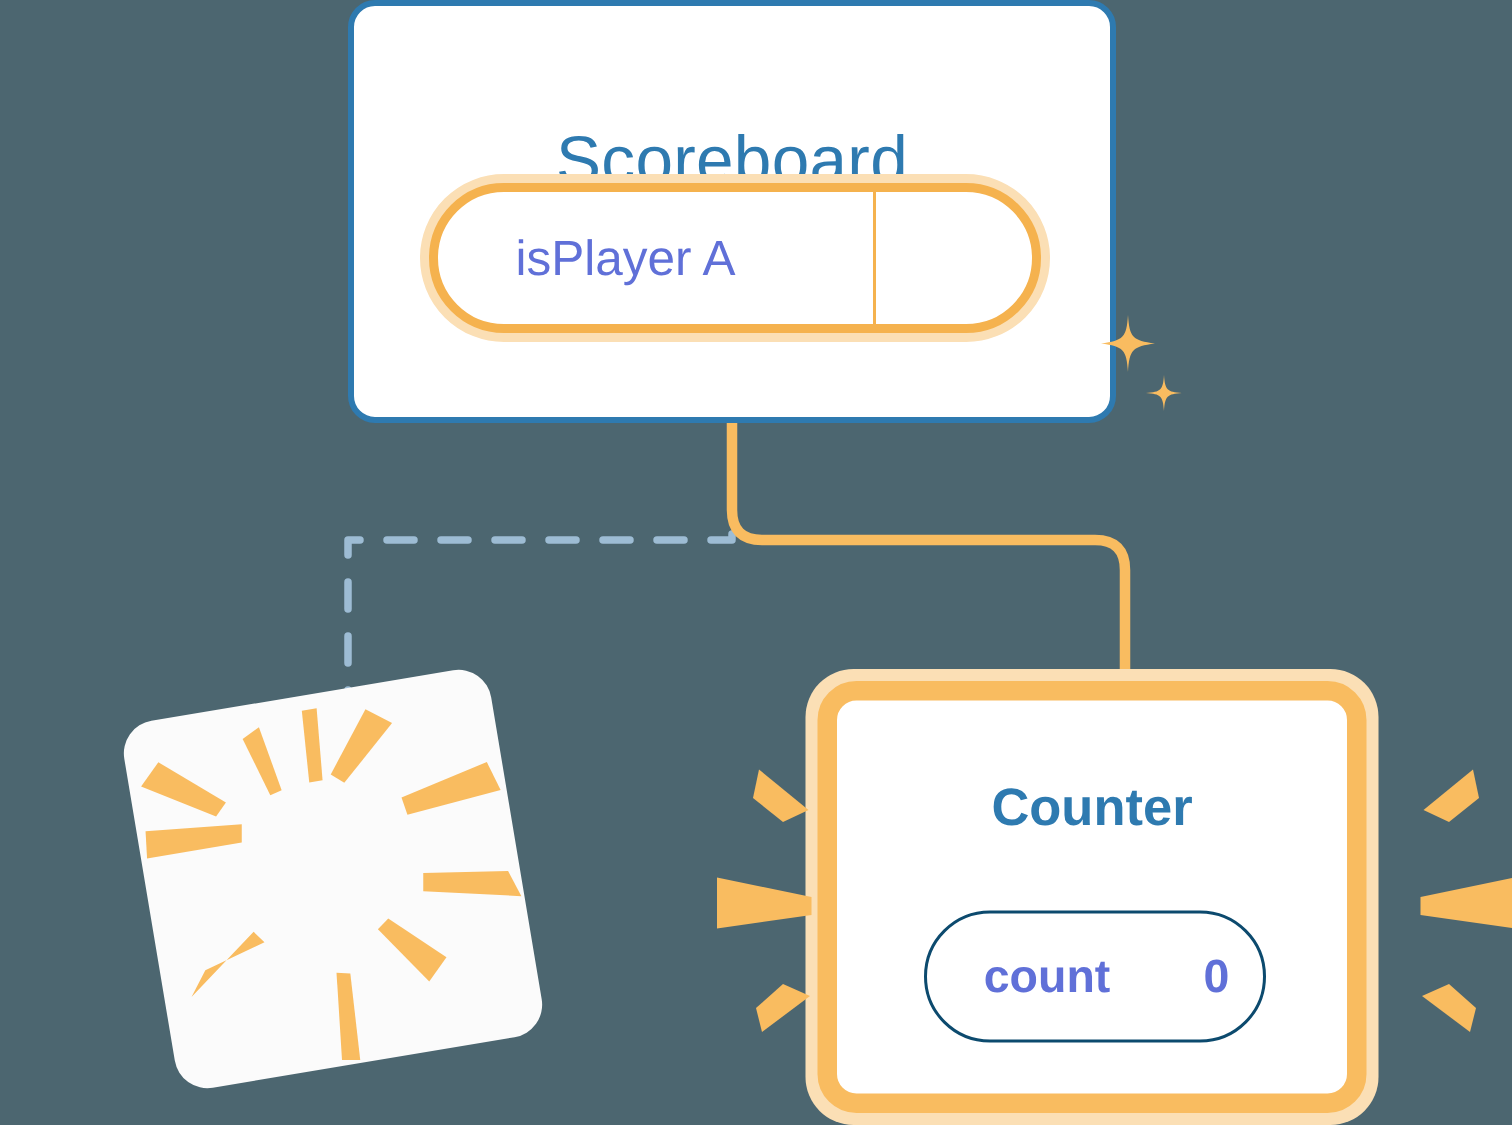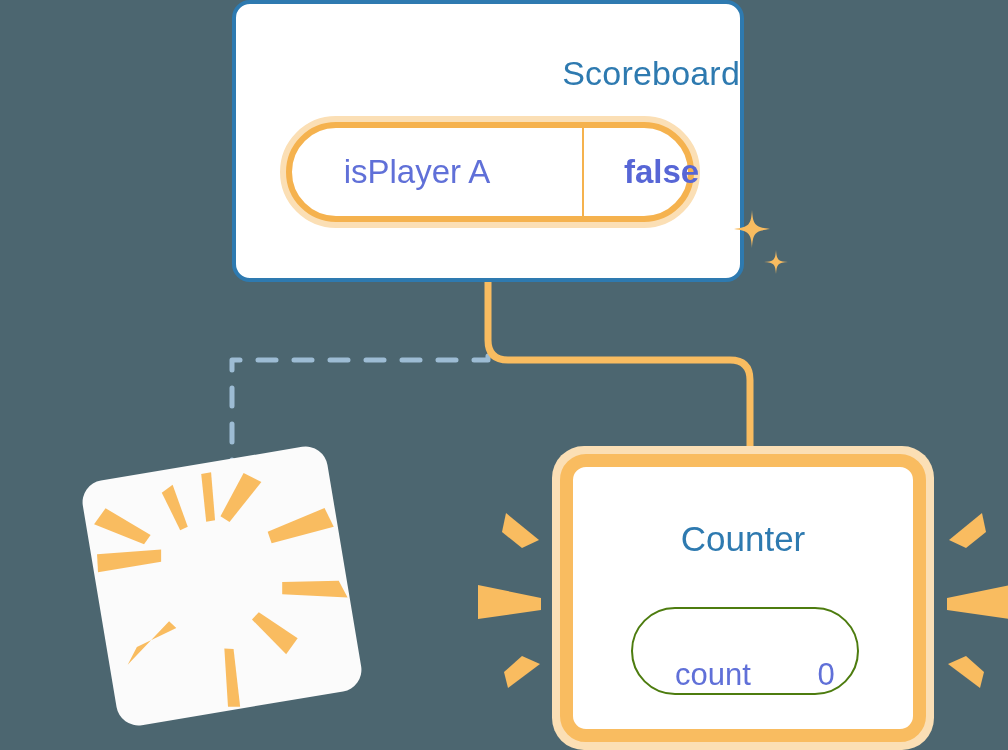--- a/index.html
+++ b/index.html
@@ -40,26 +40,26 @@
     top: 0px;
     width: 512px;
     height: 282px;
     background: #ffffff;
     border: 4px solid #2e7ab0;
     border-radius: 18px;
     box-sizing: border-box;
     z-index: 3;
   }
   .card-title {
-    text-align: right;
+    text-align: center;
     color: #2e7ab0;
-    font-size: 34px;
+    font-size: 45px;
     letter-spacing: 0.2px;
     line-height: 1;
-    margin-top: 52px;
+    margin-top: 80px;
   }
 
   
   .pill-wrap {
     position: absolute;
     left: 44px;
     top: 112px;
     width: 420px;
     height: 112px;
   }
@@ -138,25 +138,26 @@
     top: 0;
     width: 248px;
     height: 248px;
     overflow: hidden;
     border-radius: 22px;
   }
 
   
   .counter-wrap {
     position: absolute;
-    left: 552px;
+    left: 537px;
     top: 446px;
     width: 382px;
     height: 304px;
     z-index: 4;
+    font-weight: bold;
   }
   .counter-glow {
     position: absolute;
     left: 0;
     top: 0;
     width: 382px;
     height: 304px;
     background: #fbdfb5;
     border-radius: 32px;
   }
@@ -177,26 +178,26 @@
     font-size: 35px;
     line-height: 1;
     margin-top: 54px;
   }
   .pill-plain {
     position: absolute;
     left: 58px;
     top: 140px;
     width: 228px;
     height: 88px;
-    border: 2px solid #4d7c0f;
+    border: 2px solid #0c4a6e;
     border-radius: 44px;
     box-sizing: border-box;
     background: #ffffff;
     display: flex;
-    align-items: flex-end;
+    align-items: center;
   }
   .pill-plain .cell-key {
     flex: 0 0 160px;
     display: flex;
     align-items: center;
     justify-content: center;
     color: #6070d8;
     font-size: 31px;
   }
   .pill-plain .cell-div {
@@ -226,21 +227,20 @@
   </svg>
 
   <div class="scoreboard-card">
     <div class="card-title">Scoreboard</div>
 
     <div class="pill-wrap">
       <div class="pill-glow"></div>
       <div class="pill-hl">
         <div class="cell-key">isPlayer A</div>
         <div class="cell-div"></div>
-        <div class="cell-val">false</div>
       </div>
 
       <svg class="sparkles" viewBox="0 0 72 80">
         <path d="M 24 4 C 25 19 27 21 42 23 C 27 25 25 27 24 42 C 23 27 21 25 6 23 C 21 21 23 19 24 4 Z" fill="#f9bc60"></path>
         <path d="M 48 44 C 48.7 54 50 55.3 60 56 C 50 56.7 48.7 58 48 68 C 47.3 58 46 56.7 36 56 C 46 55.3 47.3 54 48 44 Z" fill="#f9bc60"></path>
       </svg>
     </div>
   </div>
 
   <div class="tilt-card">

